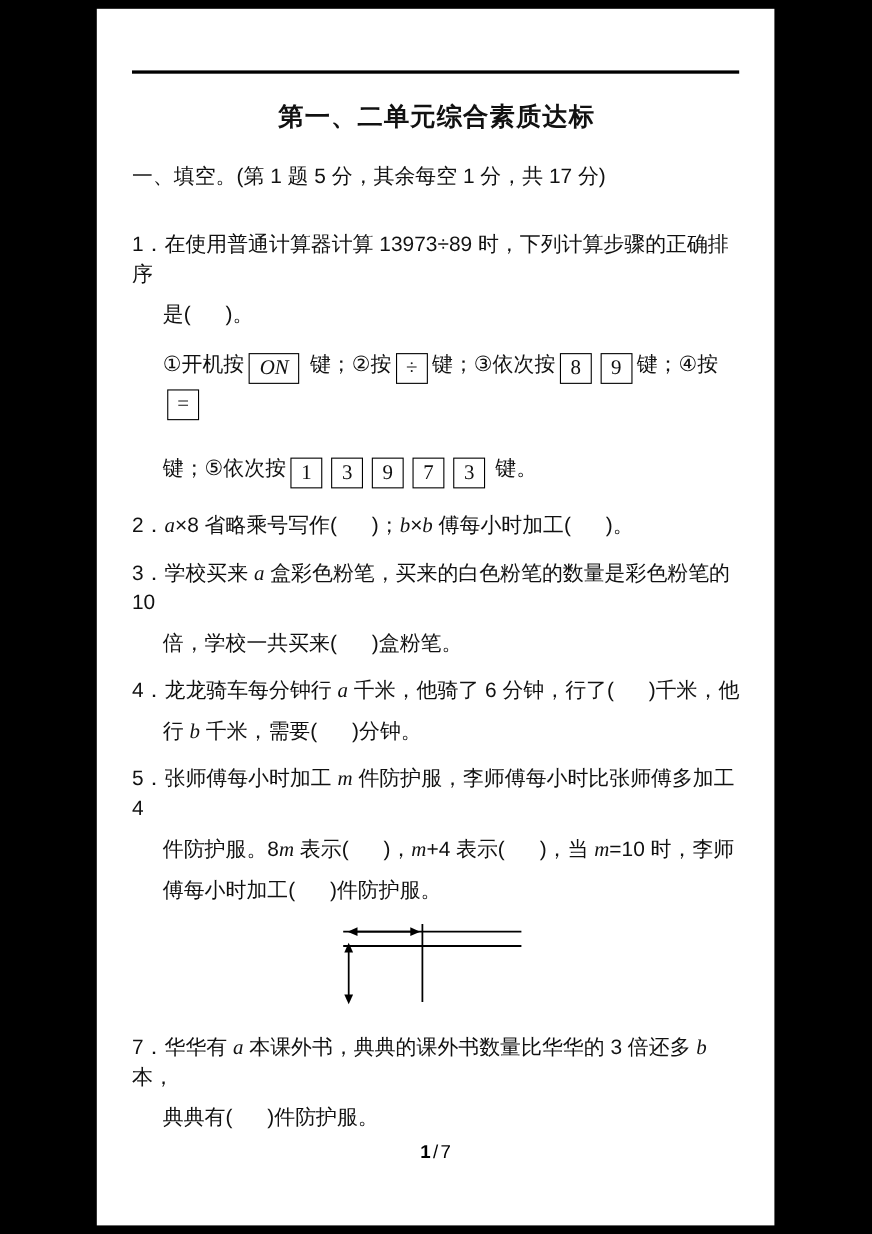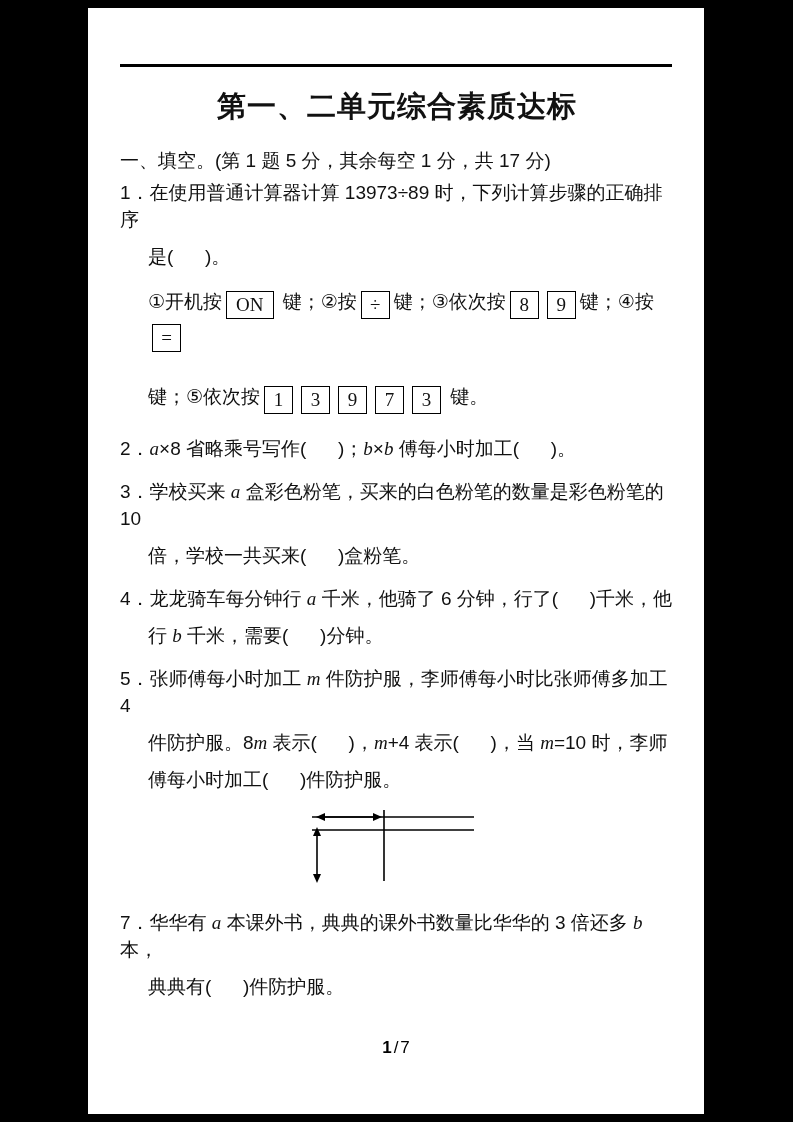--- a/index.html
+++ b/index.html
@@ -20,27 +20,27 @@
   }
   .content {
     position:absolute; inset:0;
     padding:56px 30px 0 32px;
     box-sizing:border-box;
   }
   .rule { height:3px; background:#000; margin:0 2px 0 0; }
   .title {
     margin:24px 0 26px;
     text-align:center;
-    font-size:29px; line-height:30px;
+    font-size:23px; line-height:30px;
     font-weight:bold;
     letter-spacing:1px;
   }
   .section {
     font-size:19px; line-height:28px;
-    margin-bottom:4px;
+    margin-bottom:34px;
     white-space:pre-wrap;
   }
   .q { margin-bottom:16px; }
   .line {
     font-size:19px; line-height:27px;
     margin-bottom:10px;
     white-space:pre-wrap;
   }
   .indent { padding-left:28px; }
   .keys { line-height:44px; margin-bottom:6px; }
@@ -54,21 +54,21 @@
     padding:1px 7px;
     margin:0 4px;
     min-width:13px;
     text-align:center;
     line-height:24px;
     font-size:19px;
     font-family:"Liberation Serif","DejaVu Serif",serif;
     vertical-align:-3px;
     background:#fff;
   }
-  .seg-keywide { padding:1px 9px; }
+  .seg-keywide { padding:1px 9px;font-style:italic; }
   .seg-keyup { vertical-align:9px; }
   .diagram { margin:4px 0 18px 190px; }
   .diagram svg { display:block; }
   .footer {
     position:absolute; left:0; right:0; bottom:58px;
     text-align:center;
     font-size:17px; line-height:16px;
     color:#000;
   }
   .footer .pg-cur { font-weight:bold; }

